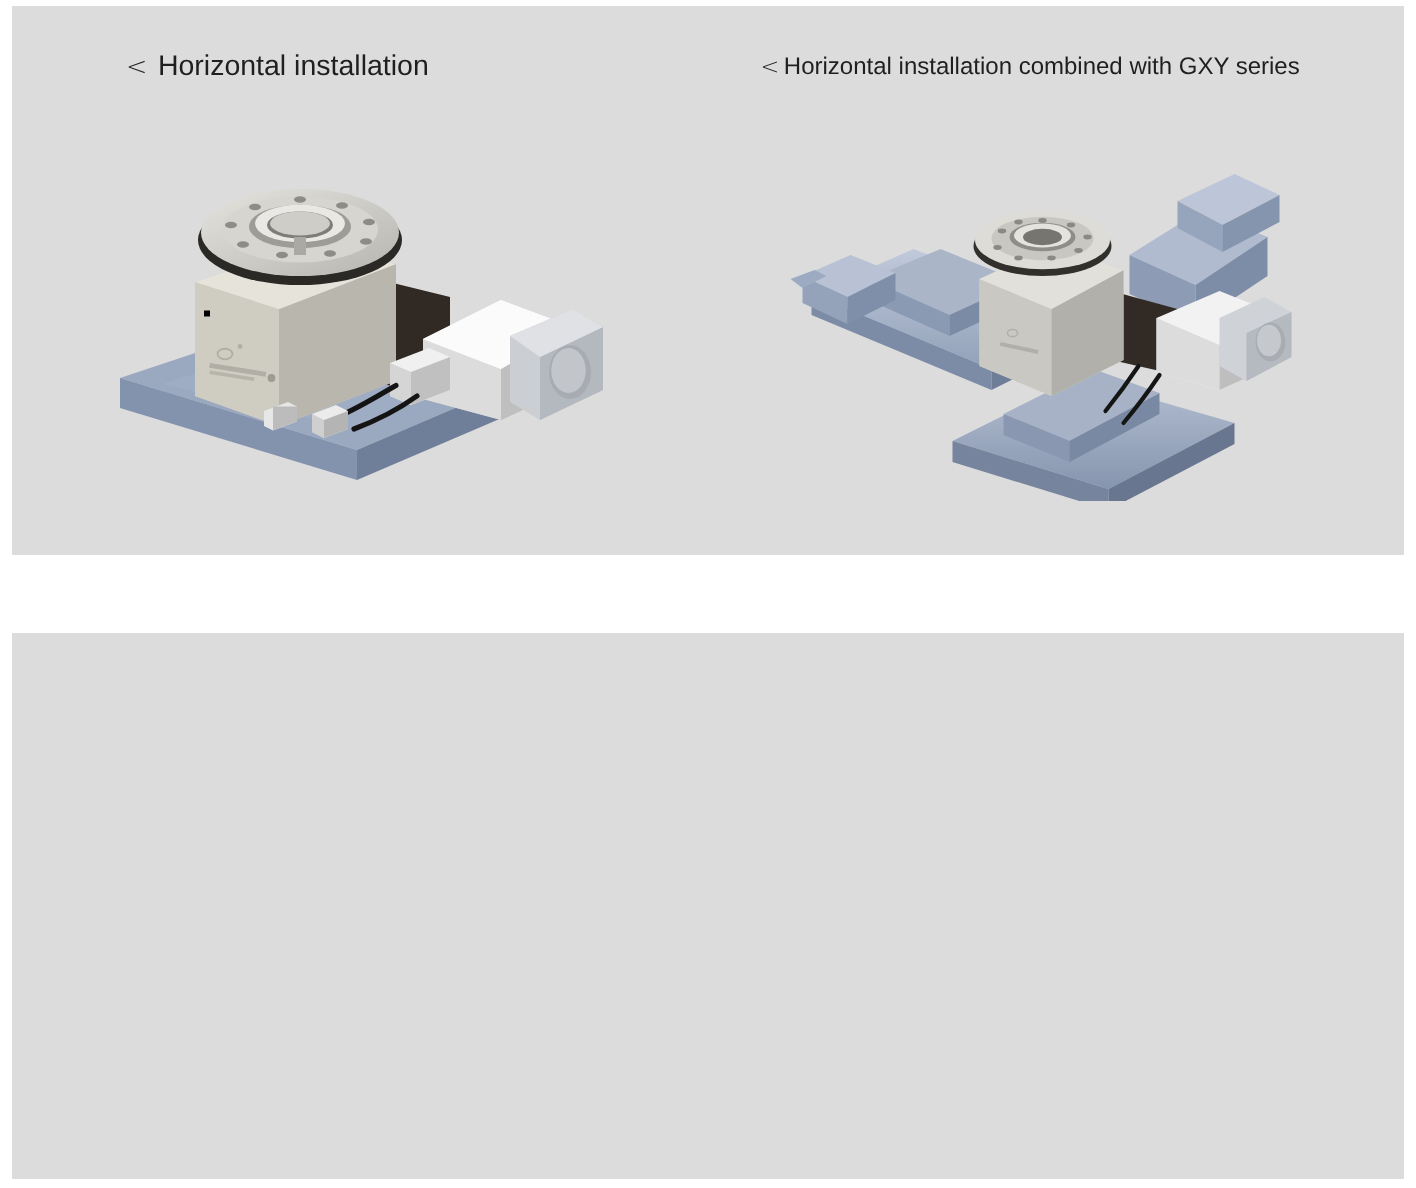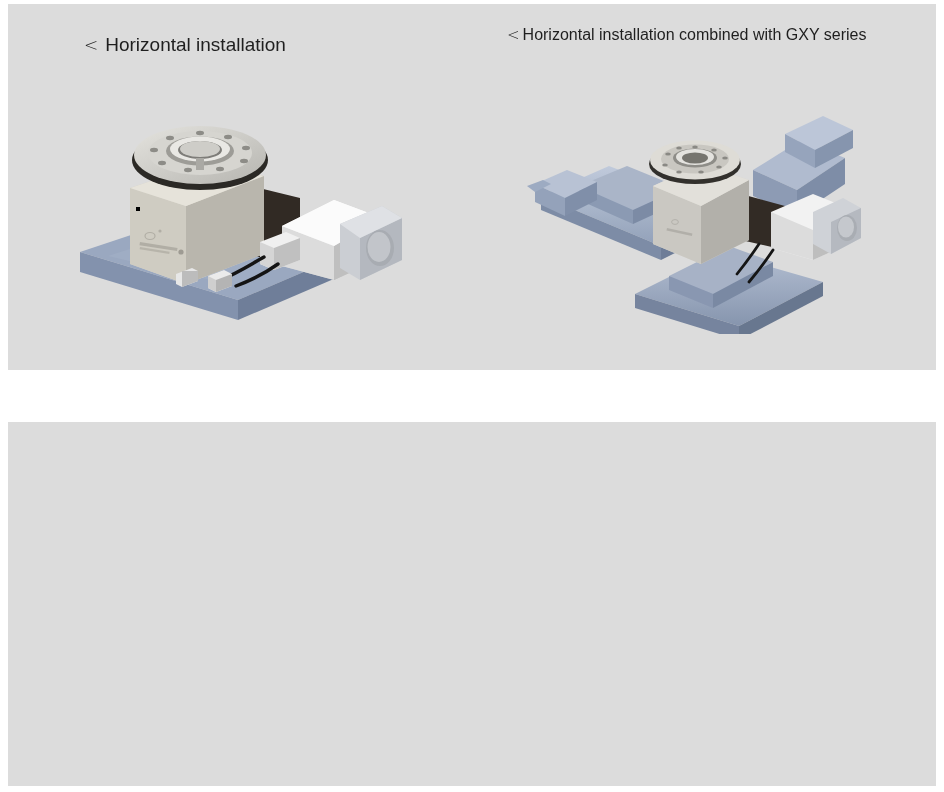--- a/index.html
+++ b/index.html
@@ -52,21 +52,21 @@
     display: inline-block;
     font-family: "DejaVu Sans", sans-serif;
     font-weight: 300;
   }
   .cap-large { font-size: 19px; }
   .cap-large .chev { font-size: 17px; margin-right: 7px; }
   .cap-small { font-size: 16px; }
   .cap-small .chev { font-size: 15px; margin-right: 3px; }
 
   #cap-horizontal       { left: 76px;  top: 31px; }
-  #cap-horizontal-gxy   { left: 499px; top: 23px; }
+  #cap-horizontal-gxy   { left: 499px; top: 33px; }
 
   
   .figure { position: absolute; }
   #fig-rotary-table     { left: 60px;  top: 110px; width: 340px; height: 210px; }
   #fig-gxy-assembly     { left: 515px; top: 100px; width: 400px; height: 230px; }
 
   .figure svg { display: block; width: 100%; height: 100%; }
 </style>
 </head>
 <body>

